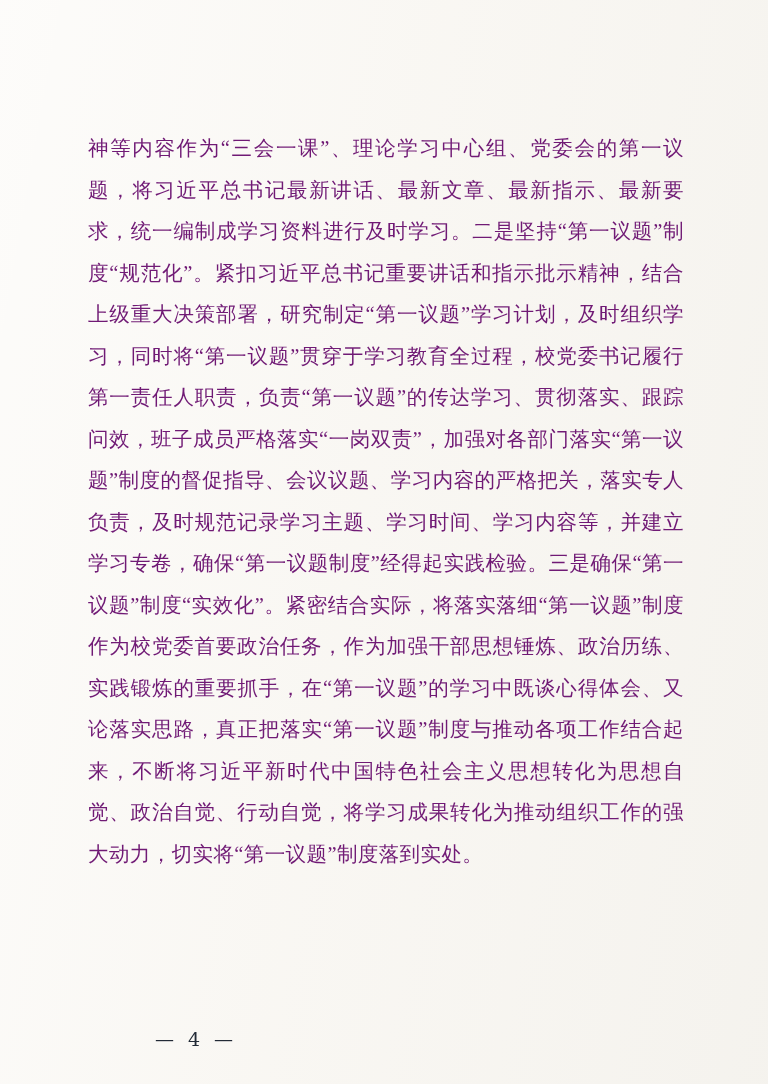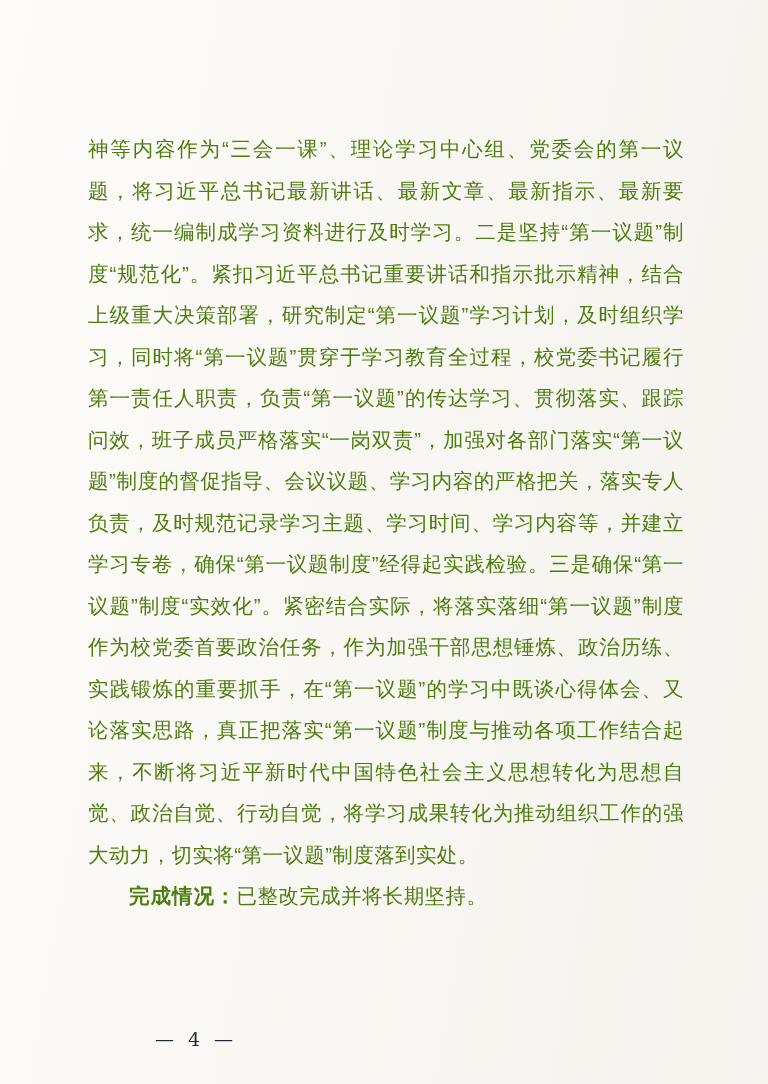--- a/index.html
+++ b/index.html
@@ -26,24 +26,24 @@
     pointer-events: none;
   }
   .body-area {
     position: absolute;
     left: 88px;
     top: 128px;
     width: 596px;
   }
   p.para {
     margin: 0 0 0px 0;
-    font-family: Liberation Sans, sans-serif;
+    font-family: Liberation Serif, serif;
     font-size: 20.5px;
     line-height: 41.5px;
-    color: #4d7c0f;
+    color: #701a75;
     text-align: justify;
     text-justify: inter-character;
     letter-spacing: 0.4px;
     white-space: normal;
   }
   p.indent {
     text-indent: 41px;
   }
   .label-strong {
     font-weight: bold;
@@ -67,21 +67,20 @@
 </style>
 </head>
 <body>
 
 <div class="page">
 
   <div class="body-area">
 
     <p class="para">神等内容作为“三会一课”、理论学习中心组、党委会的第一议题，将习近平总书记最新讲话、最新文章、最新指示、最新要求，统一编制成学习资料进行及时学习。二是坚持“第一议题”制度“规范化”。紧扣习近平总书记重要讲话和指示批示精神，结合上级重大决策部署，研究制定“第一议题”学习计划，及时组织学习，同时将“第一议题”贯穿于学习教育全过程，校党委书记履行第一责任人职责，负责“第一议题”的传达学习、贯彻落实、跟踪问效，班子成员严格落实“一岗双责”，加强对各部门落实“第一议题”制度的督促指导、会议议题、学习内容的严格把关，落实专人负责，及时规范记录学习主题、学习时间、学习内容等，并建立学习专卷，确保“第一议题制度”经得起实践检验。三是确保“第一议题”制度“实效化”。紧密结合实际，将落实落细“第一议题”制度作为校党委首要政治任务，作为加强干部思想锤炼、政治历练、实践锻炼的重要抓手，在“第一议题”的学习中既谈心得体会、又论落实思路，真正把落实“第一议题”制度与推动各项工作结合起来，不断将习近平新时代中国特色社会主义思想转化为思想自觉、政治自觉、行动自觉，将学习成果转化为推动组织工作的强大动力，切实将“第一议题”制度落到实处。</p>
 
-    <p class="para indent"><span class="label-strong">完成情况：</span><span>已整改完成并将长期坚持。</span></p>
 
 
   </div>
 
   <div class="page-number">
     <span class="pn-inner">— 4 —</span>
   </div>
 
 </div>
 

